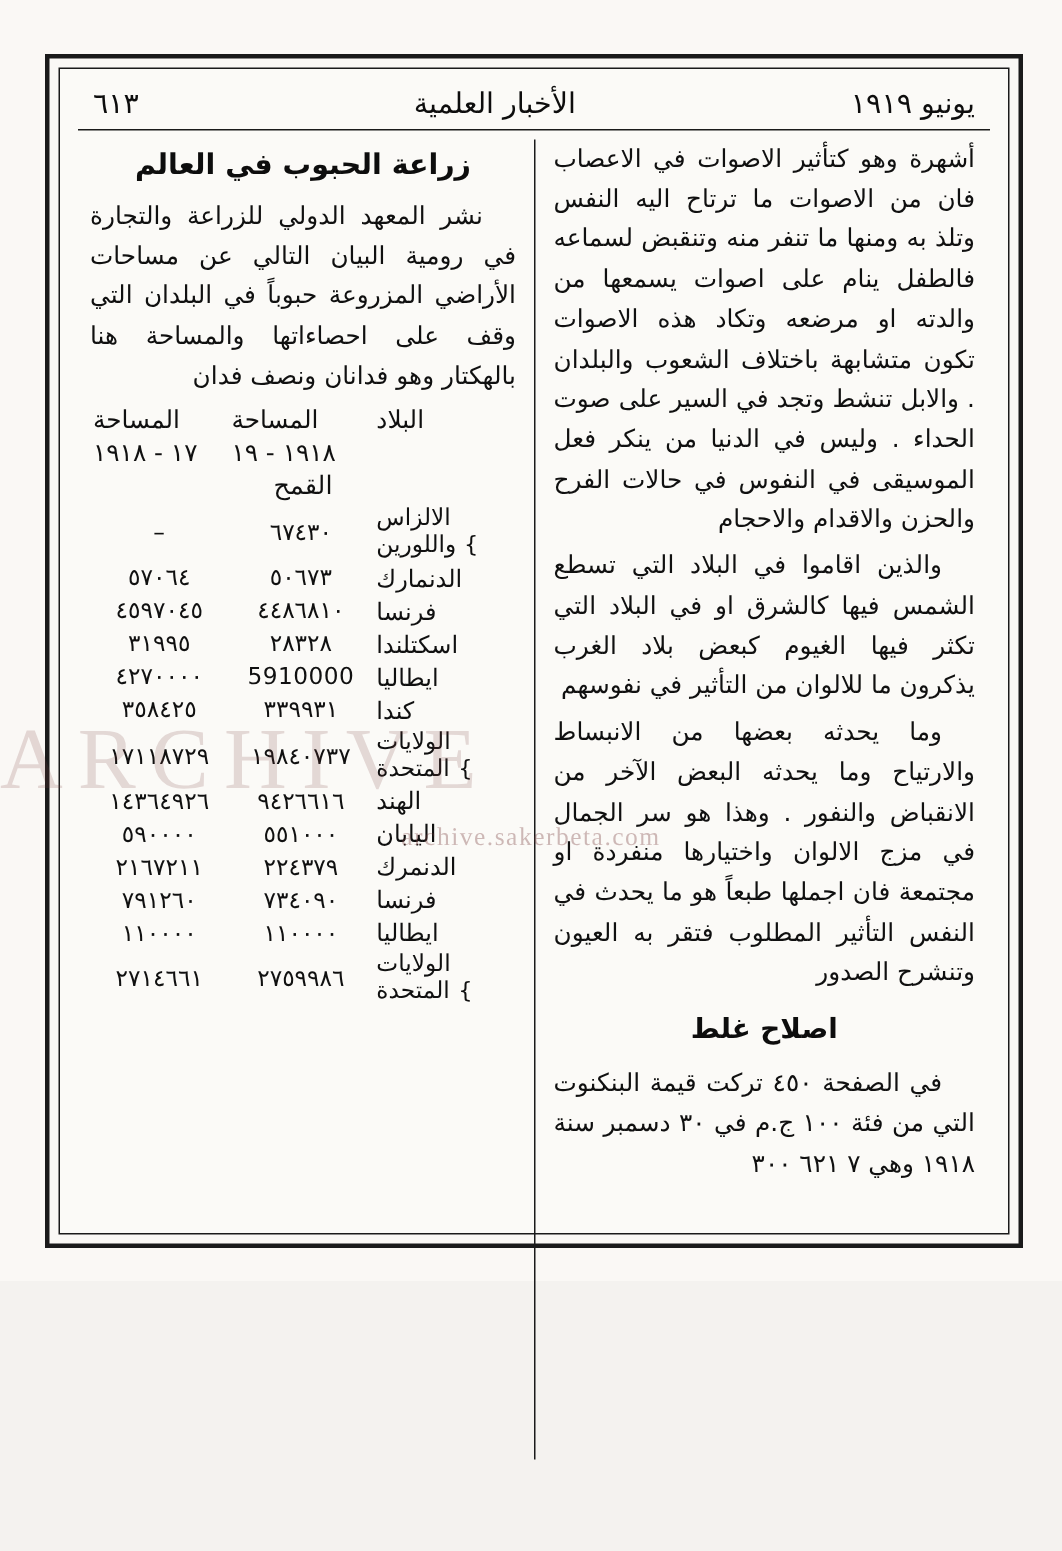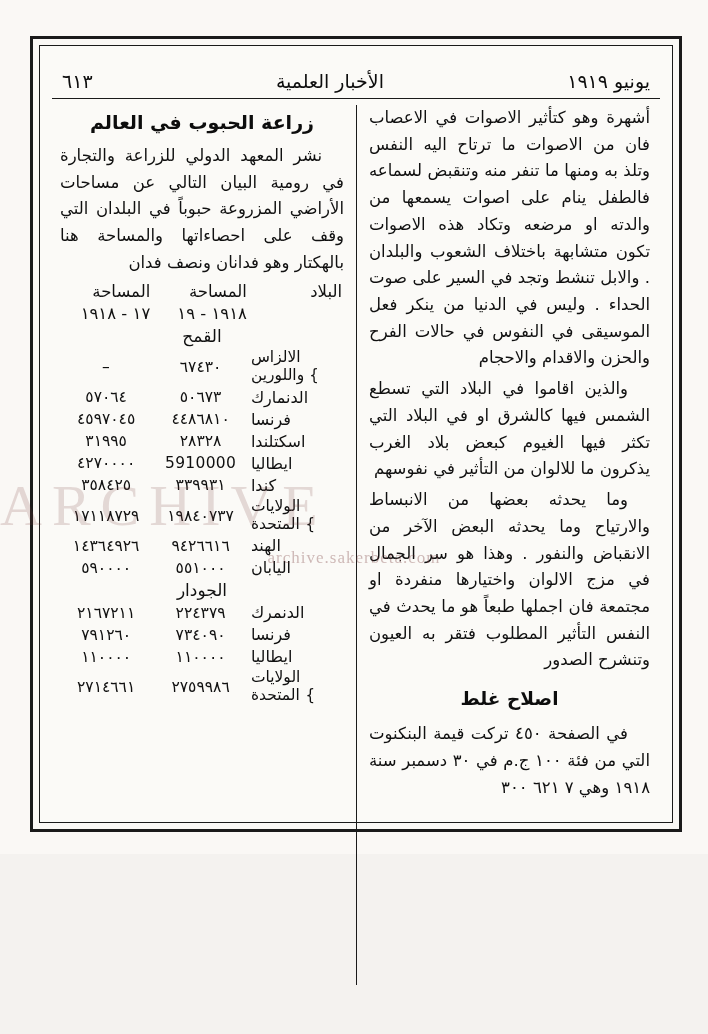--- a/index.html
+++ b/index.html
@@ -58,21 +58,20 @@
   }
   .header .hdr-item {
     font-size: 19px;
     color: #0d0d0d;
     letter-spacing: 0.5px;
   }
   .header .hdr-title {
     font-size: 19px;
     font-weight: normal;
     color: #0d0d0d;
-    margin-top: 12px;
   }
   
   .columns {
     display: flex;
     flex-direction: row;
     height: 880px;
     margin-top: 6px;
   }
   .col {
     box-sizing: border-box;
@@ -116,21 +115,21 @@
     border-collapse: collapse;
     font-size: 16px;
     margin-top: 2px;
     color: #101010;
     direction: rtl;
   }
   .tbl th {
     font-weight: normal;
     font-size: 16.5px;
     padding: 1px 2px 2px 2px;
-    text-align: right;
+    text-align: left;
     white-space: nowrap;
   }
   .tbl td {
     padding: 1.5px 3px;
     white-space: nowrap;
     vertical-align: middle;
   }
   .tbl td.country {
     text-align: left;
     font-size: 16px;
@@ -278,23 +277,20 @@
                   <td class="num">٩٤٢٦٦١٦</td>
                   <td class="num">١٤٣٦٤٩٢٦</td>
                 </tr>
                 <tr>
                   <td class="country">اليابان</td>
                   <td class="num">٥٥١٠٠٠</td>
                   <td class="num">٥٩٠٠٠٠</td>
                 </tr>
 
                 <tr>
-                  <td class="crop-head" colspan="3">الجودار</td>
-                </tr>
-                <tr>
                   <td class="country">الدنمرك</td>
                   <td class="num">٢٢٤٣٧٩</td>
                   <td class="num">٢١٦٧٢١١</td>
                 </tr>
                 <tr>
                   <td class="country">فرنسا</td>
                   <td class="num">٧٣٤٠٩٠</td>
                   <td class="num">٧٩١٢٦٠</td>
                 </tr>
                 <tr>

